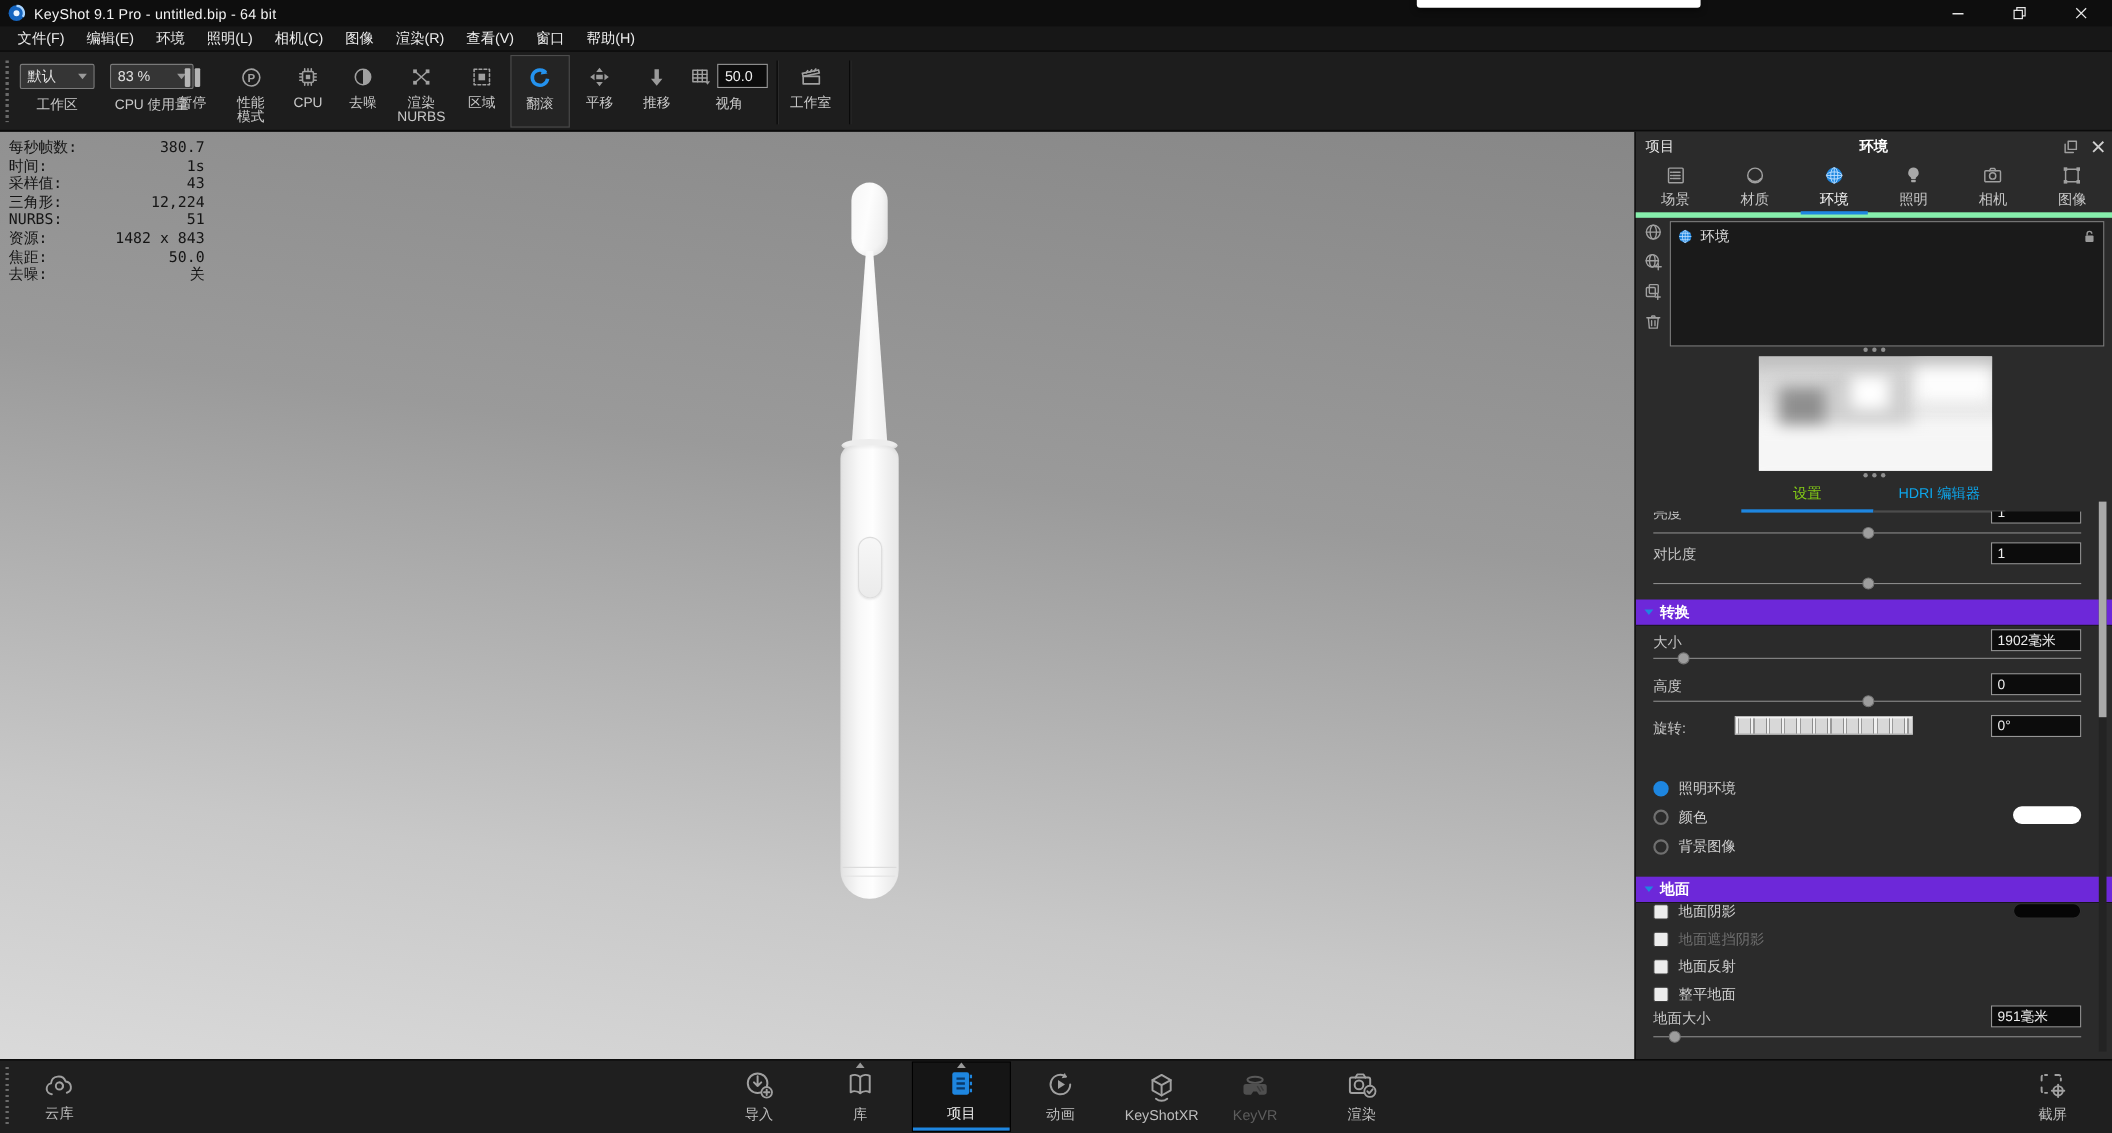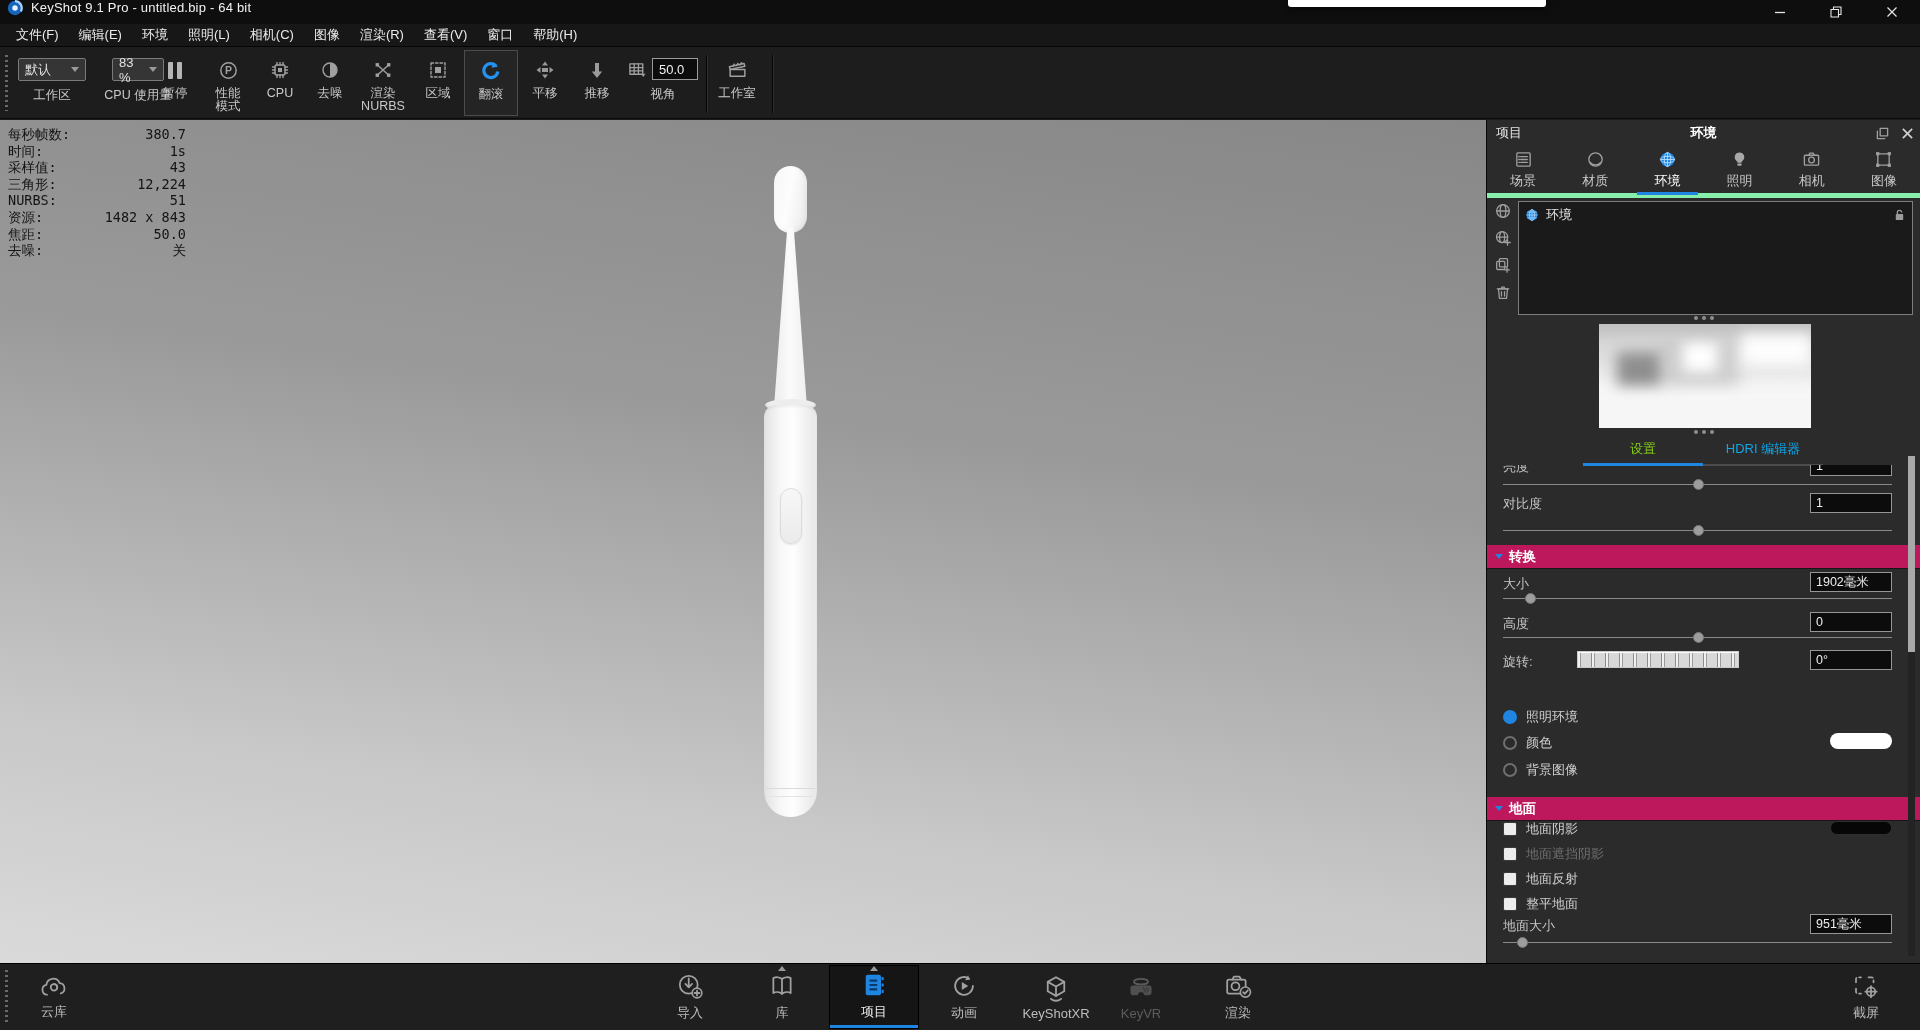--- a/index.html
+++ b/index.html
@@ -2,21 +2,21 @@
 <html><head>
 <meta charset="utf-8">
 <style>
   *{margin:0;padding:0;box-sizing:border-box}
   html,body{width:1920px;height:1030px;overflow:hidden}
   body{position:relative;background:#1d1d1d;font-family:"Liberation Sans","DejaVu Sans",sans-serif;color:#ccc;-webkit-font-smoothing:antialiased}
   svg{display:block}
   .ic{stroke:#a0a0a0;fill:none;stroke-width:1.4;stroke-linecap:round;stroke-linejoin:round}
 
   
-  .titlebar{position:absolute;top:0;left:0;right:0;height:24px;background:#0e0e0e;display:flex;align-items:flex-start;z-index:30}
+  .titlebar{position:absolute;top:0;left:0;right:0;height:24px;background:#0e0e0e;display:flex;align-items:center;z-index:30}
   .titlebar .logo{margin-left:7px}
   .titlebar .title{margin-left:8px;font-size:13px;color:#f2f2f2;letter-spacing:.2px}
   .tb-white-strip{position:absolute;left:1288px;top:0;width:258px;height:7px;background:#fff;border-radius:0 0 3px 3px;box-shadow:0 2px 6px rgba(0,0,0,.55)}
   .win-btns{position:absolute;right:0;top:0;height:24px;display:flex}
   .win-btn{width:56px;height:24px;display:flex;align-items:center;justify-content:center}
 
   
   .menubar{position:absolute;top:24px;left:0;right:0;height:23px;background:#171717;border-bottom:1px solid #050505;display:flex;align-items:center;padding-left:6px}
   .menu-item{color:#ececec;font-size:13px;padding:3px 10px;white-space:nowrap}
 
@@ -70,21 +70,21 @@
   .subtab.active{color:#84cc16}
   .subtab.active{border-bottom:3px solid #1e86e0}
   .subtab.idle{border-bottom:2px solid #4c4c4c}
   .scrollarea{position:absolute;top:345px;left:0;right:0;bottom:0;overflow:hidden}
   .plabel{position:absolute;left:16px;color:#c6c6c6}
   .plabel.dim{color:#6e6e6e}
   .pinput{position:absolute;right:28px;width:82px;height:20px;background:#0c0c0c;border:1px solid #969696;color:#ededed;font-size:12.5px;display:flex;align-items:center;padding:0 5px}
   .pslider{position:absolute;left:16px;right:28px;height:11px}
   .pslider::before{content:"";position:absolute;left:0;right:0;top:5px;height:1px;background:#8a8a8a}
   .knob{position:absolute;top:0;width:11px;height:11px;border-radius:50%;background:#9d9d9d;border:1px solid #747474;margin-left:-5px}
-  .psec{position:absolute;left:0;right:0;height:24px;display:flex;align-items:center;gap:6px;padding-left:8px;color:#fff;font-weight:bold;font-size:13.5px;background:#be185d;border-bottom:1px solid #171717}
+  .psec{position:absolute;left:0;right:0;height:24px;display:flex;align-items:center;gap:6px;padding-left:8px;color:#fff;font-weight:bold;font-size:13.5px;background:#6d28d9;border-bottom:1px solid #171717}
   .chev{width:0;height:0;border-left:4px solid transparent;border-right:4px solid transparent;border-top:5px solid #1e86e0}
   .optrow{position:absolute;left:16px;display:flex;align-items:center;gap:9px;color:#cfcfcf}
   .pradio{width:14px;height:14px;border-radius:50%;border:2px solid #6f6f6f}
   .pradio.sel{border:2px solid #1e86e0;background:#1e86e0}
   .pcheck{width:14px;height:14px;border-radius:2px;background:#ededed;border:1px solid #3a3a3a}
   .sw-white{position:absolute;right:28px;width:62px;height:16px;border-radius:8px;background:#ffffff}
   .sw-black{position:absolute;right:28px;width:62px;height:14px;border-radius:7px;background:#060606;border:1px solid #2e2e2e}
   .dial{position:absolute;left:90px;width:162px;height:17px;border:1px solid #cacaca;background:repeating-linear-gradient(90deg,#f0f0f0 0 2px,#9a9a9a 2px 3px,#d8d8d8 3px 13px,#8c8c8c 13px 14px),linear-gradient(#fff,#aaa);box-shadow:inset 0 1px 1px #fff}
   .vscroll{position:absolute;right:5px;top:336px;width:7px;height:500px;background:#232323}
   .vthumb{position:absolute;top:0;left:0;width:7px;height:196px;background:#a9a9a9}
@@ -148,21 +148,21 @@
 
   <div class="tgroup" style="left:16px;width:72px">
     <div class="tdrop" style="width:68px">
       <span>默认</span>
       <span class="caret"></span>
     </div>
     <span>工作区</span>
   </div>
 
   <div class="tgroup" style="left:96px;width:84px">
-    <div class="tdrop" style="width:52px">
+    <div class="tdrop" style="width:76px">
       <span>83 %</span>
       <span class="caret"></span>
     </div>
     <span style="white-space:nowrap">CPU 使用量</span>
   </div>
 
   <div class="tbtn" style="left:148px">
     <span class="ticon">
         <span class="pause-bars">
           <i></i>

